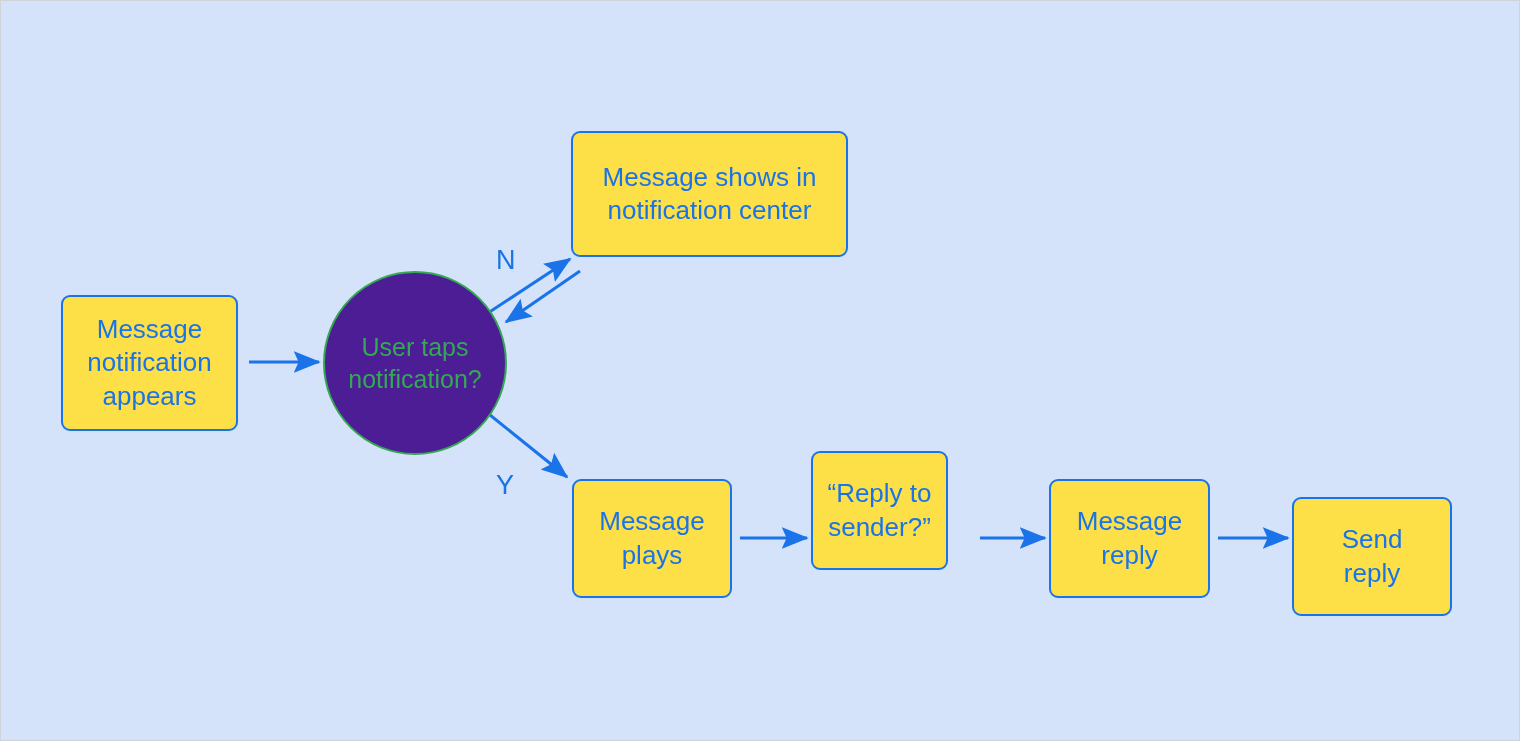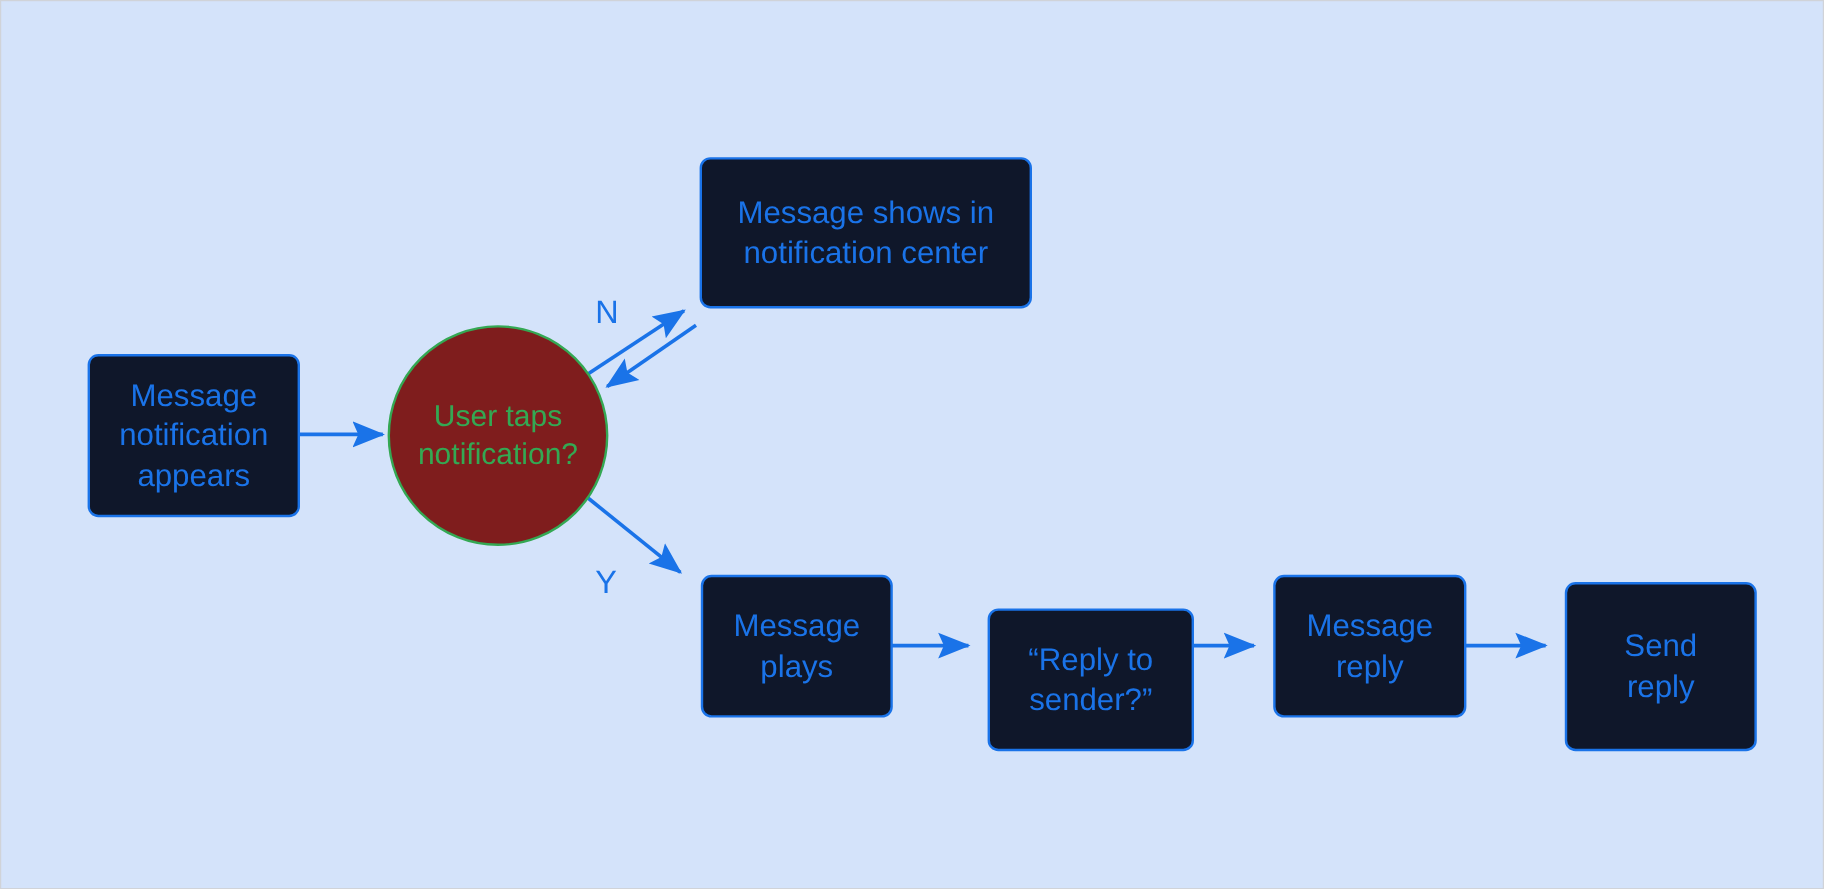--- a/index.html
+++ b/index.html
@@ -31,29 +31,28 @@
   .node {
     position: absolute;
     box-sizing: border-box;
     display: flex;
     align-items: center;
     justify-content: center;
     text-align: center;
     line-height: 1.28;
   }
   .node-box {
-    background: #0f172a;
+    background: #fde047;
     border: 2px solid #1a73e8;
     border-radius: 9px;
     color: #1a73e8;
     font-size: 26px;
-    margin-left: 12px;
   }
   .node-circle {
-    background: #7f1d1d;
+    background: #4c1d95;
     border: 2px solid #34a853;
     border-radius: 50%;
     color: #34a853;
     font-size: 25px;
   }
   .node-label {
     display: block;
     padding: 0 8px;
     white-space: pre-line;
   }
@@ -120,31 +119,31 @@
   <div class="node node-box" style="left:570px; top:130px; width:277px; height:126px;">
     <span class="node-label">Message shows in
 notification center</span>
   </div>
 
   <div class="node node-box" style="left:571px; top:478px; width:160px; height:119px;">
     <span class="node-label">Message
 plays</span>
   </div>
 
-  <div class="node node-box" style="left:810px; top:506px; width:172px; height:119px;">
+  <div class="node node-box" style="left:810px; top:450px; width:137px; height:119px;">
     <span class="node-label">“Reply to
 sender?”</span>
   </div>
 
   <div class="node node-box" style="left:1048px; top:478px; width:161px; height:119px;">
     <span class="node-label">Message
 reply</span>
   </div>
 
-  <div class="node node-box" style="left:1291px; top:484px; width:160px; height:141px;">
+  <div class="node node-box" style="left:1291px; top:496px; width:160px; height:119px;">
     <span class="node-label">Send
 reply</span>
   </div>
 
   <span class="edge-label" style="left:495px; top:246px;">N</span>
 
   <span class="edge-label" style="left:495px; top:471px;">Y</span>
 
 </div>
 

